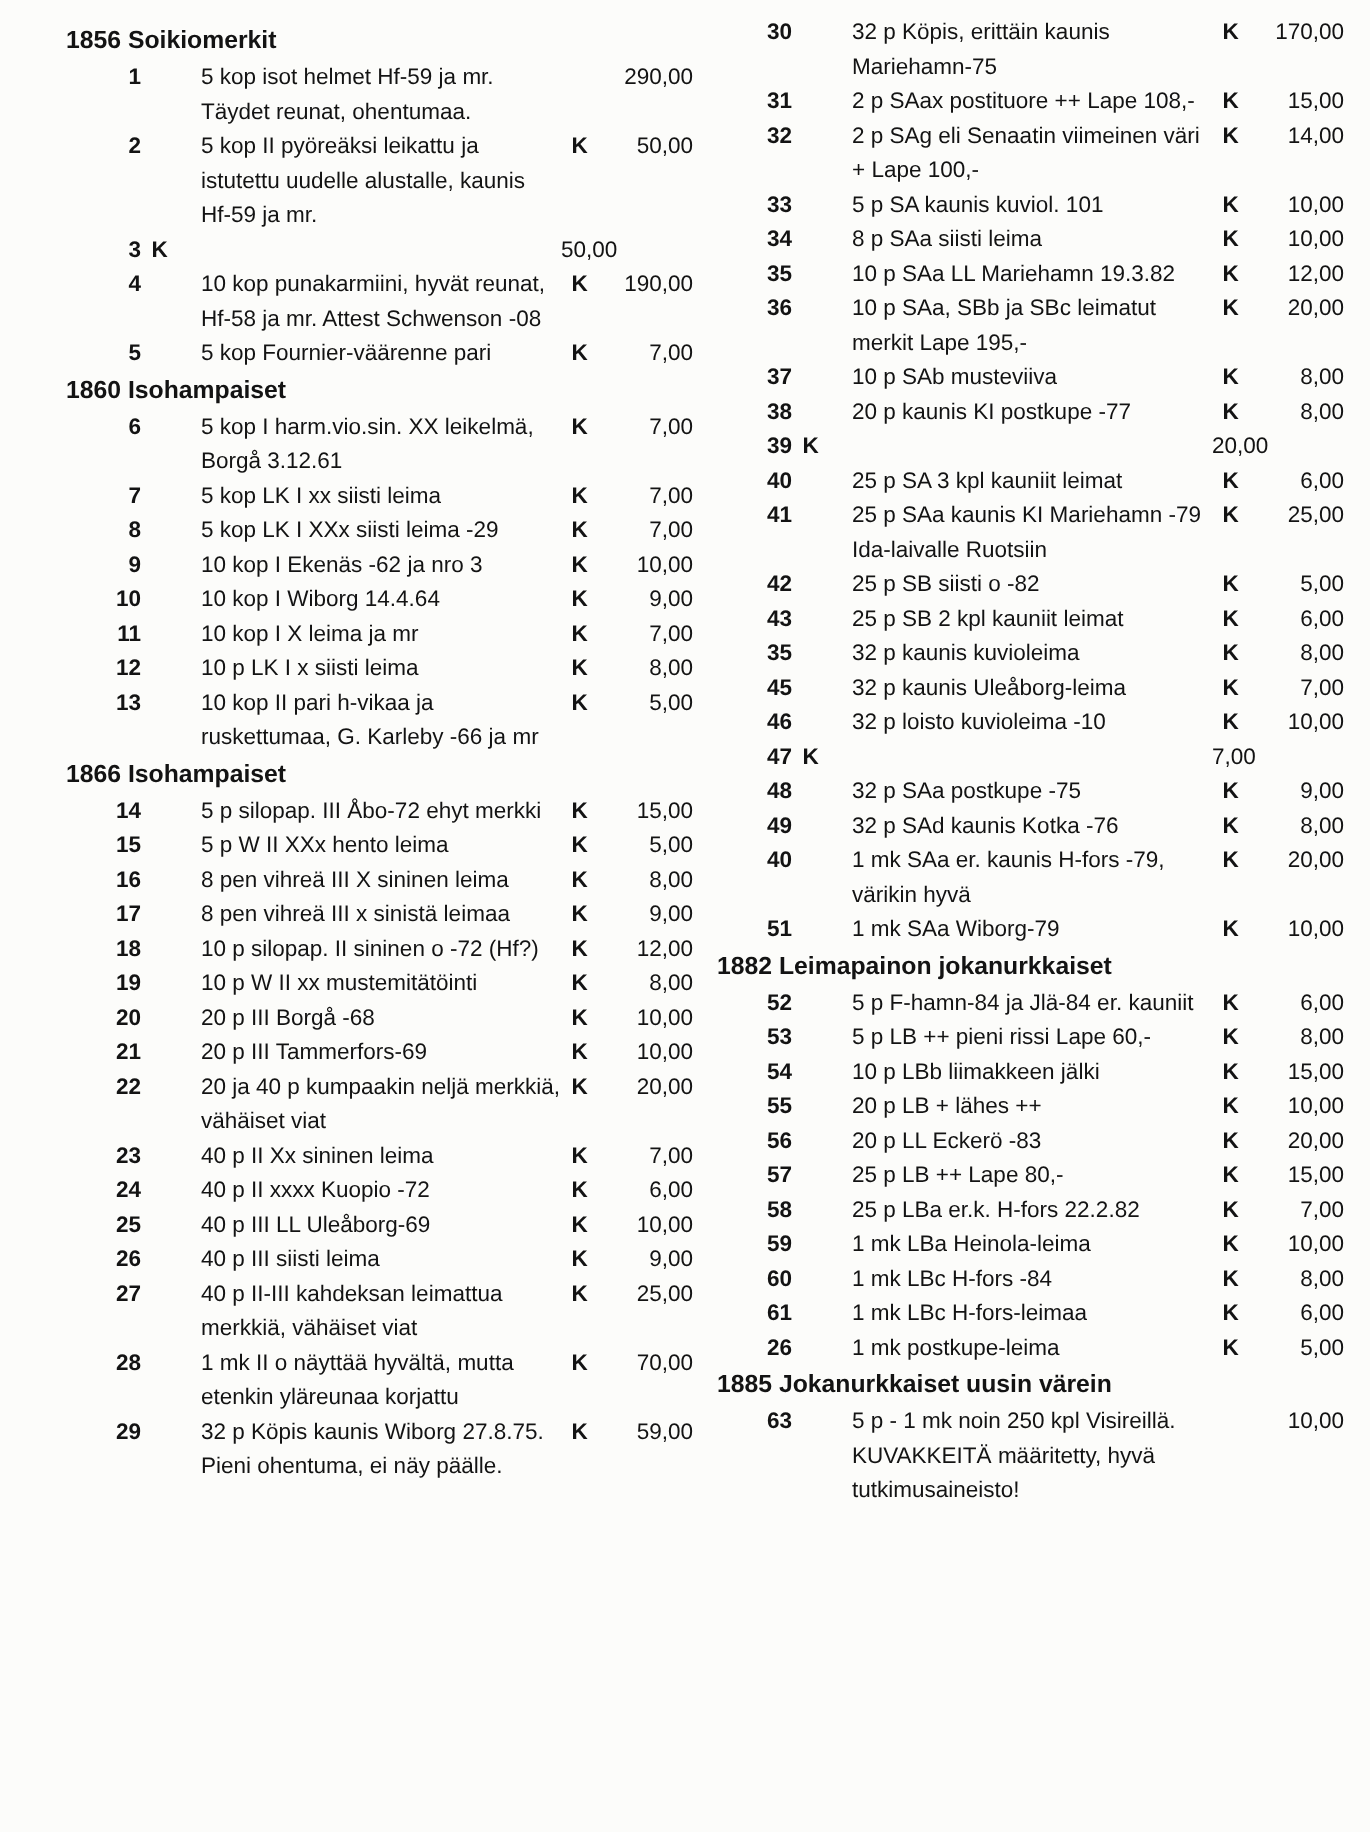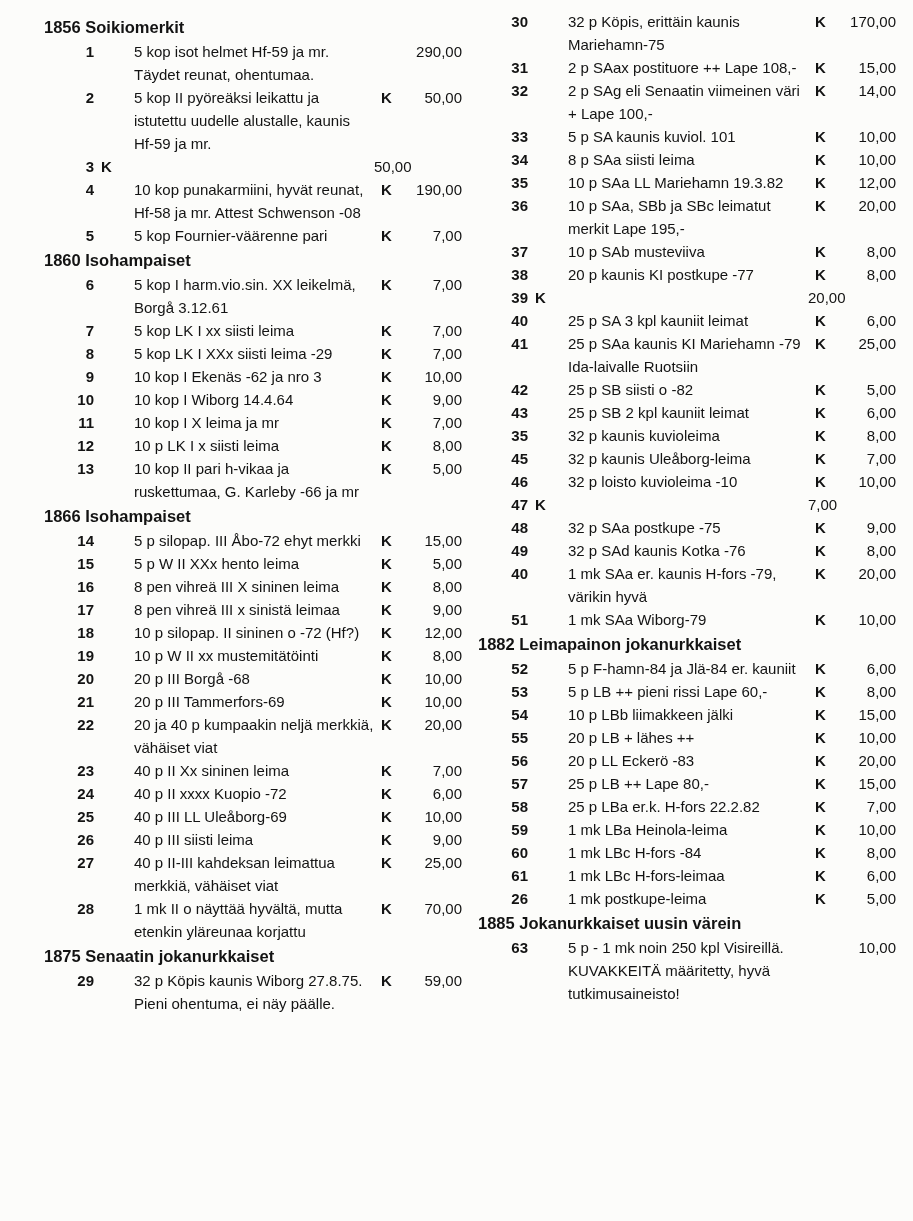--- a/index.html
+++ b/index.html
@@ -216,21 +216,20 @@
         <div class="lot-desc">40 p II-III kahdeksan leimattua merkkiä, vähäiset viat</div>
         <div class="lot-k">K</div>
         <div class="lot-price">25,00</div>
       </div>
       <div class="lot-row">
         <div class="lot-number">28</div>
         <div class="lot-desc">1 mk II o näyttää hyvältä, mutta etenkin yläreunaa korjattu</div>
         <div class="lot-k">K</div>
         <div class="lot-price">70,00</div>
       </div>
-      <div class="section-heading">1875 Senaatin jokanurkkaiset</div>
       <div class="lot-row">
         <div class="lot-number">29</div>
         <div class="lot-desc">32 p Köpis kaunis Wiborg 27.8.75. Pieni ohentuma, ei näy päälle.</div>
         <div class="lot-k">K</div>
         <div class="lot-price">59,00</div>
       </div>
     </div>
   <div class="divider"></div>
   <div class="col col-right" id="col-1">
       <div class="lot-row">

